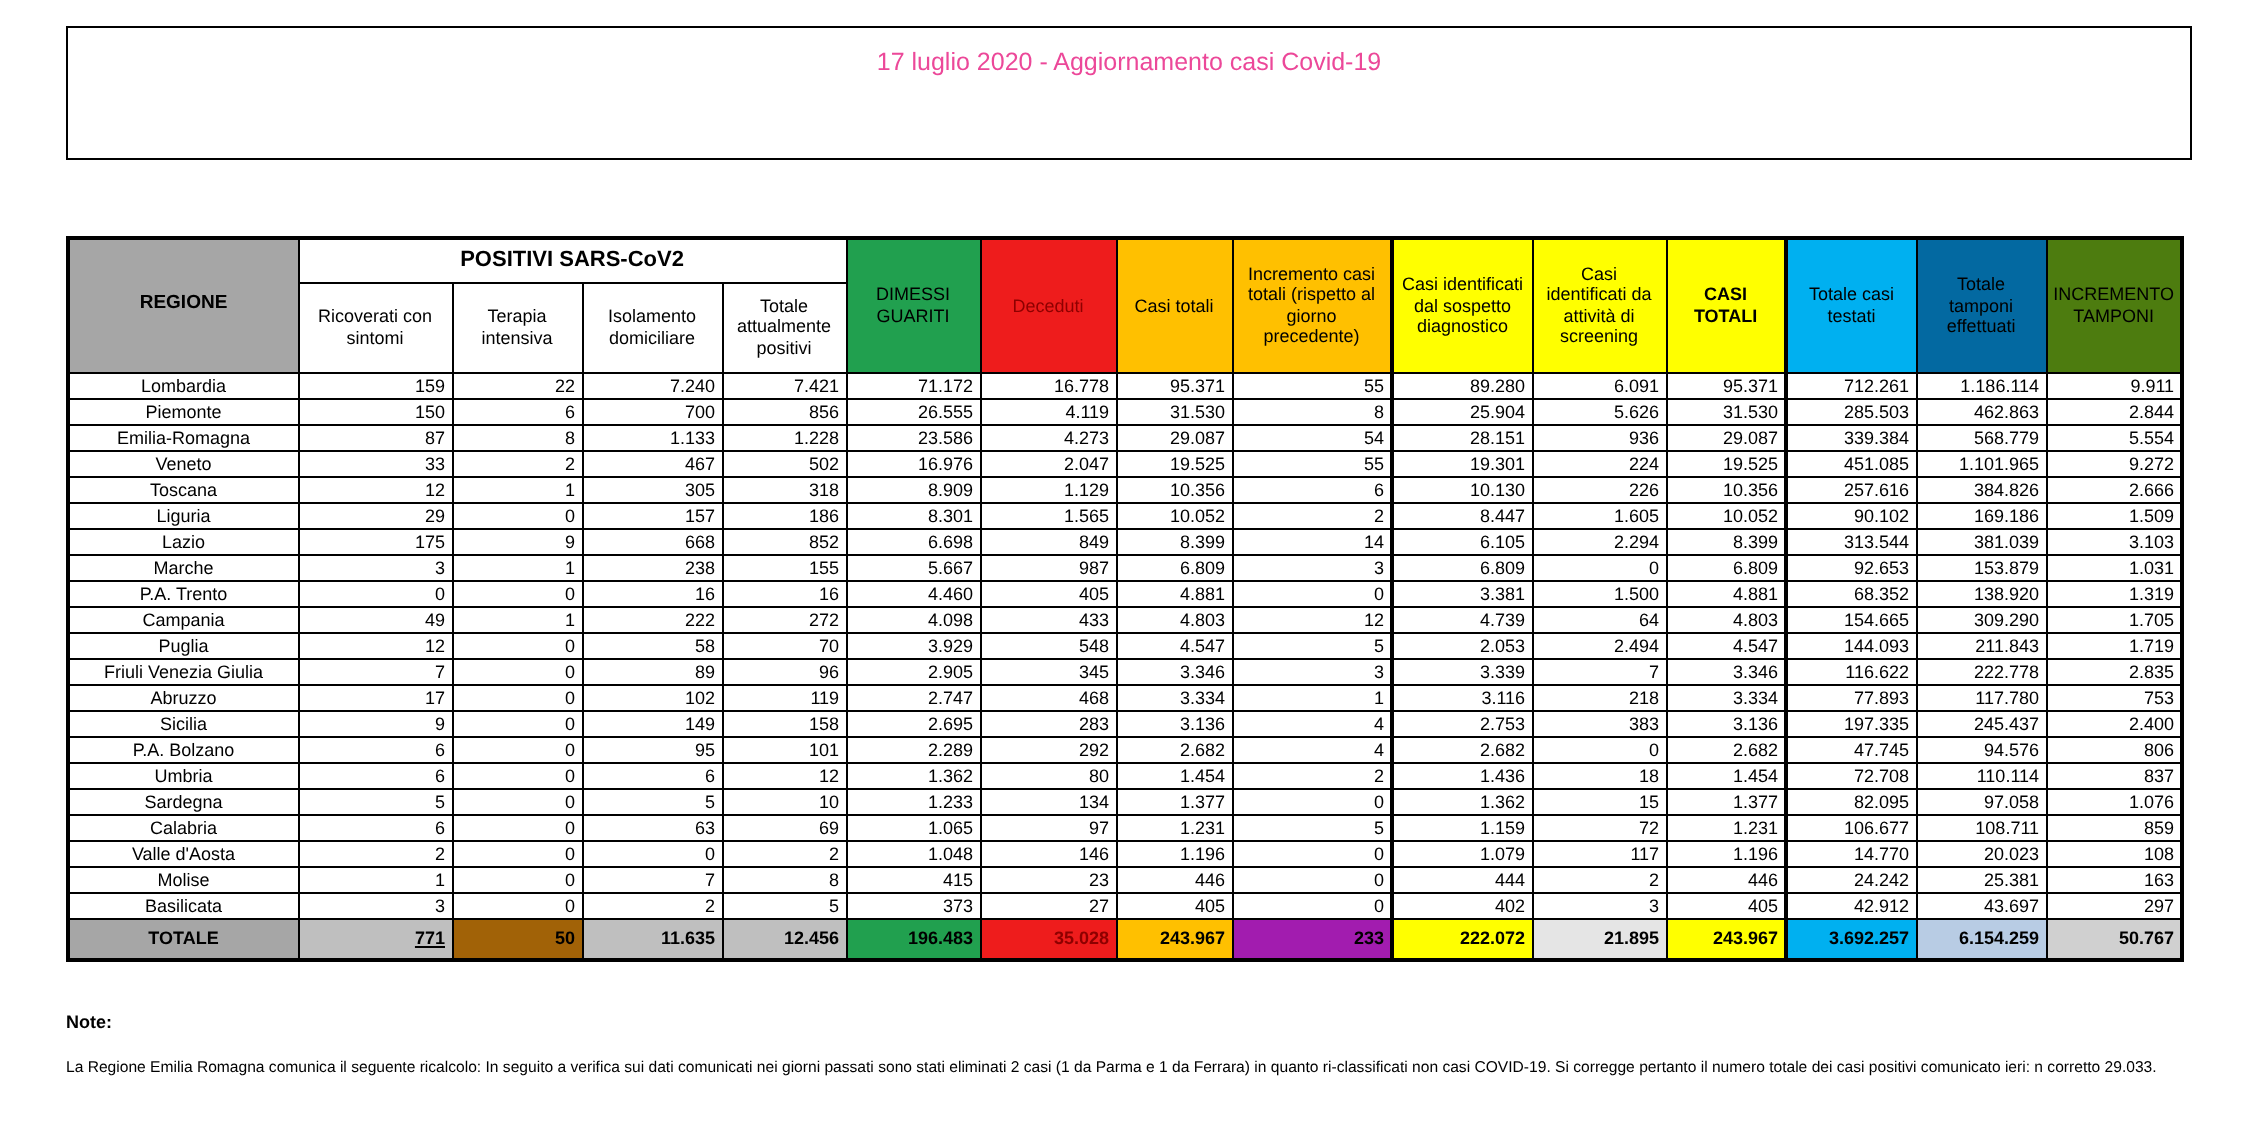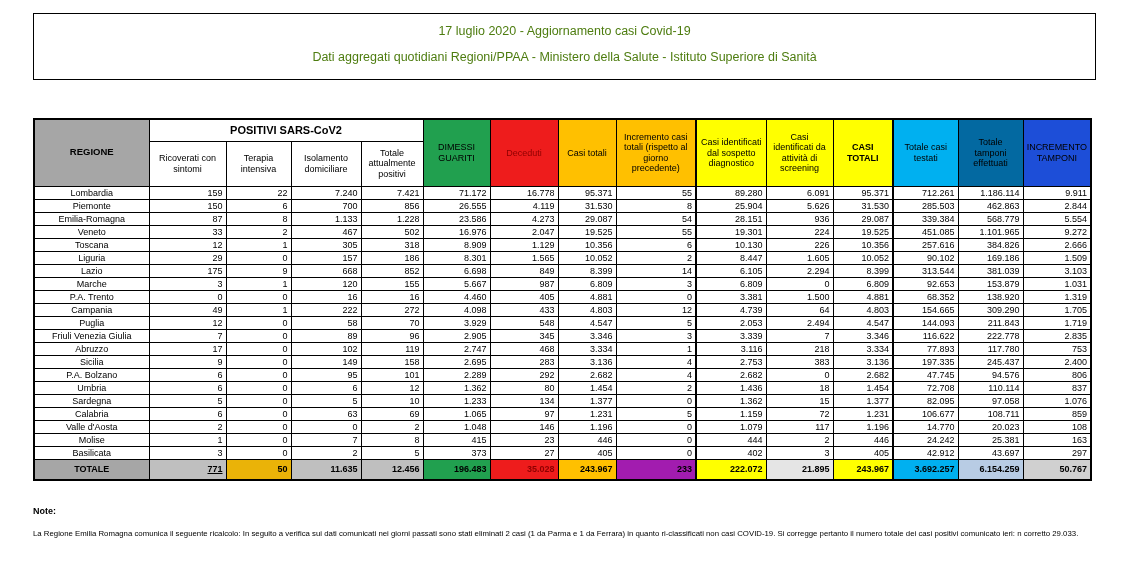--- a/index.html
+++ b/index.html
@@ -3,21 +3,21 @@
 <meta charset="utf-8">
 <style>
   html,body{margin:0;padding:0;}
   body{
     width:1129px;height:567px;background:#ffffff;position:relative;
     font-family:"Liberation Sans",sans-serif;color:#000;
   }
   .title-box{
     position:absolute;left:33px;top:13px;width:1063px;height:67px;
     border:1.5px solid #000;box-sizing:border-box;text-align:center;
-    font-size:12.5px;color:#4d7c0f;
+    font-size:12.5px;color:#ec4899;
   }
   .title-line1{margin-top:10px;}
   .title-line2{margin-top:12px;}
 
   table.covid{
     position:absolute;left:33px;top:118px;width:1057px;
     border-collapse:collapse;table-layout:fixed;
     font-size:9px;border:2px solid #000;
   }
   table.covid th, table.covid td{
@@ -30,38 +30,37 @@
   .h-regione{background:#A6A6A6;font-weight:bold;font-size:9.5px;}
   .h-group{background:#ffffff;font-weight:bold;font-size:11px;}
   .h-sub{background:#ffffff;}
   .h-dimessi{background:#21A04F;}
   .h-deceduti{background:#EE1C1C;color:#8E0000;}
   .h-orange{background:#FFC000;}
   .h-yellow{background:#FFFF00;}
   .h-yellow-b{background:#FFFF00;font-weight:bold;}
   .h-cyan{background:#00B0F0;}
   .h-lblue{background:#0369a1;margin-left:12px;}
-  .h-lgray{background:#1d4ed8;}
+  .h-lgray{background:#4d7c0f;}
 
   tbody td{height:12px;line-height:12px;text-align:right;white-space:nowrap;}
   tbody td.region{text-align:center;}
   tr.total-row td{height:19px;line-height:19px;font-weight:bold;}
   tr.total-row td.region{text-align:center;background:#A6A6A6;}
   .bL{border-left:2.5px solid #000 !important;}
 
   .note-block{position:absolute;left:33px;top:506px;width:1070px;}
   .note-heading{font-size:9px;font-weight:bold;}
   .note-body{font-size:7.8px;margin-top:13px;white-space:nowrap;}
 </style>
 </head>
 <body>
 
 <div class="title-box">
   <div class="title-line1">17 luglio 2020 - Aggiornamento casi Covid-19</div>
-  <div class="title-line2">Dati aggregati quotidiani Regioni/PPAA - Ministero della Salute - Istituto Superiore di Sanità</div>
 </div>
 
 <table class="covid">
   <colgroup>
     <col style="width:115px">
       <col style="width:77px">
       <col style="width:65px">
       <col style="width:70px">
     <col style="width:62px">
       <col style="width:67px">
@@ -214,21 +213,21 @@
         <td>2.294</td>
         <td>8.399</td>
         <td class="bL">313.544</td>
         <td>381.039</td>
         <td>3.103</td>
       </tr>
       <tr>
         <td class="region">Marche</td>
         <td>3</td>
         <td>1</td>
-        <td>120</td>
+        <td>238</td>
         <td>155</td>
         <td>5.667</td>
         <td>987</td>
         <td>6.809</td>
         <td>3</td>
         <td class="bL">6.809</td>
         <td>0</td>
         <td>6.809</td>
         <td class="bL">92.653</td>
         <td>153.879</td>
@@ -451,21 +450,21 @@
         <td class="bL">402</td>
         <td>3</td>
         <td>405</td>
         <td class="bL">42.912</td>
         <td>43.697</td>
         <td>297</td>
       </tr>
       <tr class="total-row">
         <td class="region">TOTALE</td>
         <td style="background: rgb(191, 191, 191); text-decoration: underline;">771</td>
-        <td style="background: #eab308; margin-left: 20px;">50</td>
+        <td style="background: #a16207; margin-left: 20px;">50</td>
         <td style="background: rgb(191, 191, 191);">11.635</td>
         <td style="background: rgb(191, 191, 191);">12.456</td>
         <td style="background: rgb(33, 160, 79);">196.483</td>
         <td style="background: rgb(238, 28, 28); color: rgb(142, 0, 0);">35.028</td>
         <td style="background: rgb(255, 192, 0);">243.967</td>
         <td style="background: #a21caf;">233</td>
         <td class="bL" style="background: rgb(255, 255, 0);">222.072</td>
         <td style="background: #e5e5e5;">21.895</td>
         <td style="background: rgb(255, 255, 0);">243.967</td>
         <td class="bL" style="background: rgb(0, 176, 240);">3.692.257</td>

